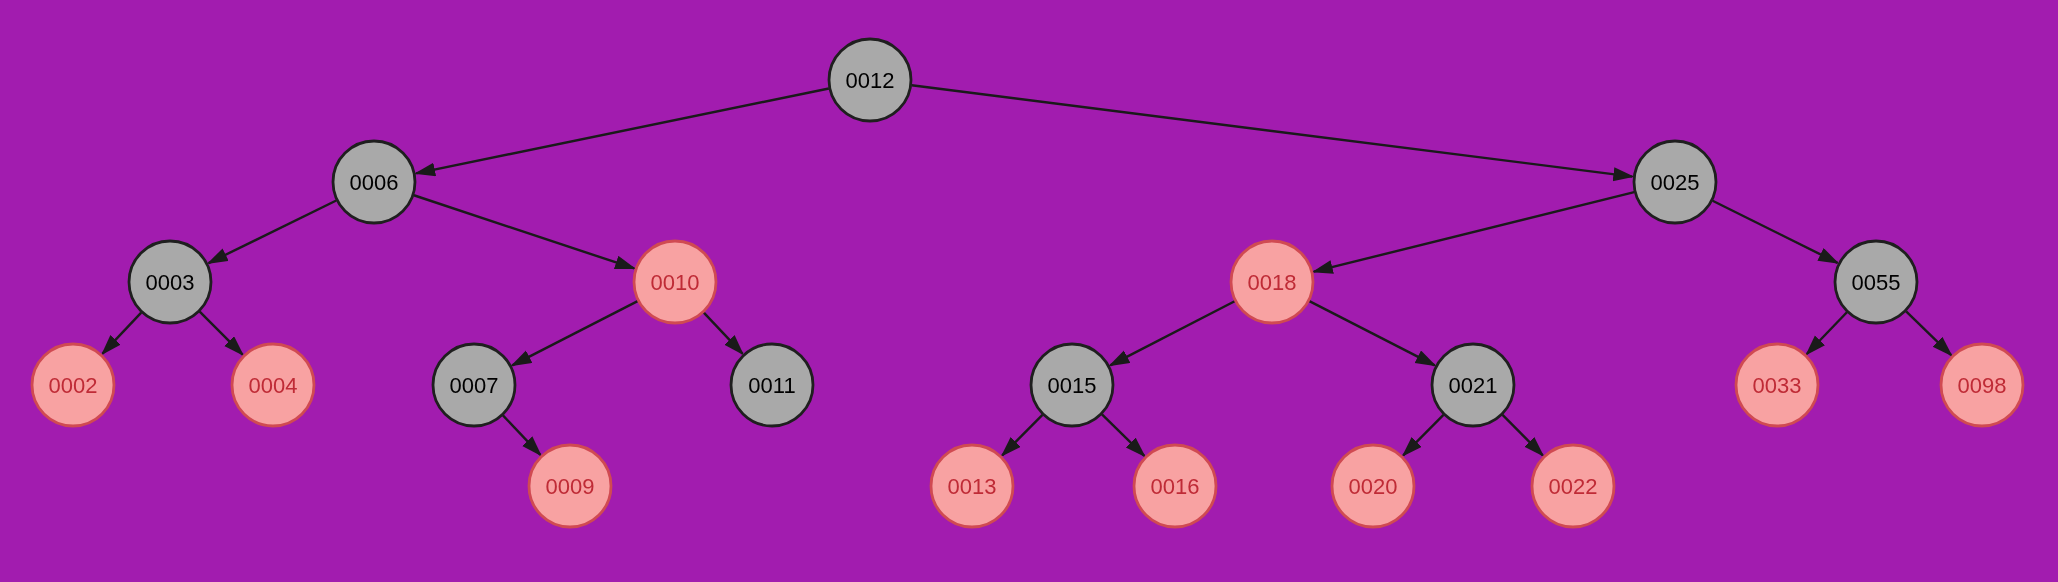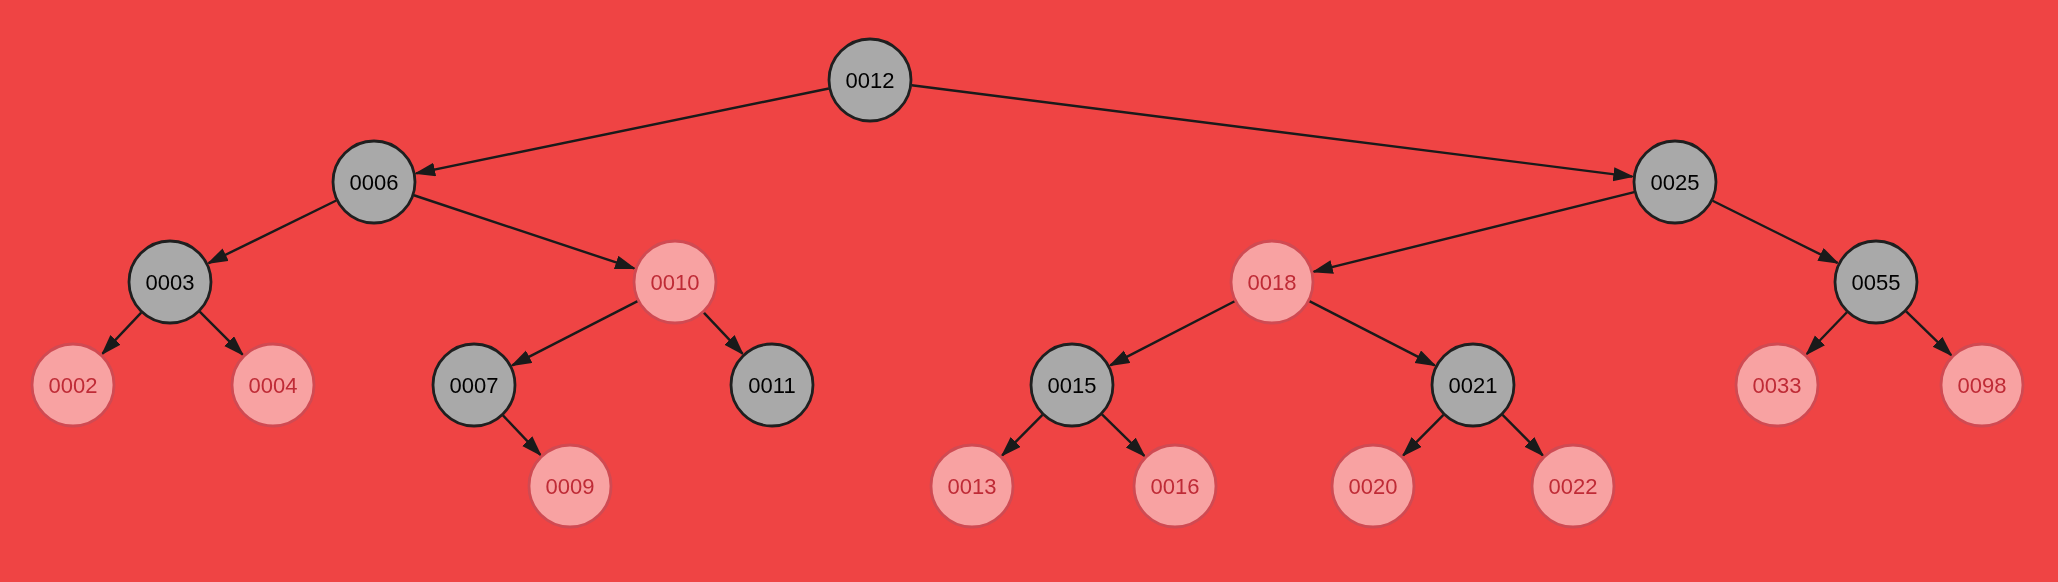--- a/index.html
+++ b/index.html
@@ -4,21 +4,21 @@
 <style>
   html, body {
     margin: 0;
     padding: 0;
     background: #ffffff;
   }
   .canvas {
     position: relative;
     width: 2058px;
     height: 582px;
-    background: #ef4444;
+    background: #a21caf;
     overflow: hidden;
   }
   svg {
     display: block;
     width: 2058px;
     height: 582px;
   }
   .edge-line {
     stroke-width: 2.4px;
     fill: none;

